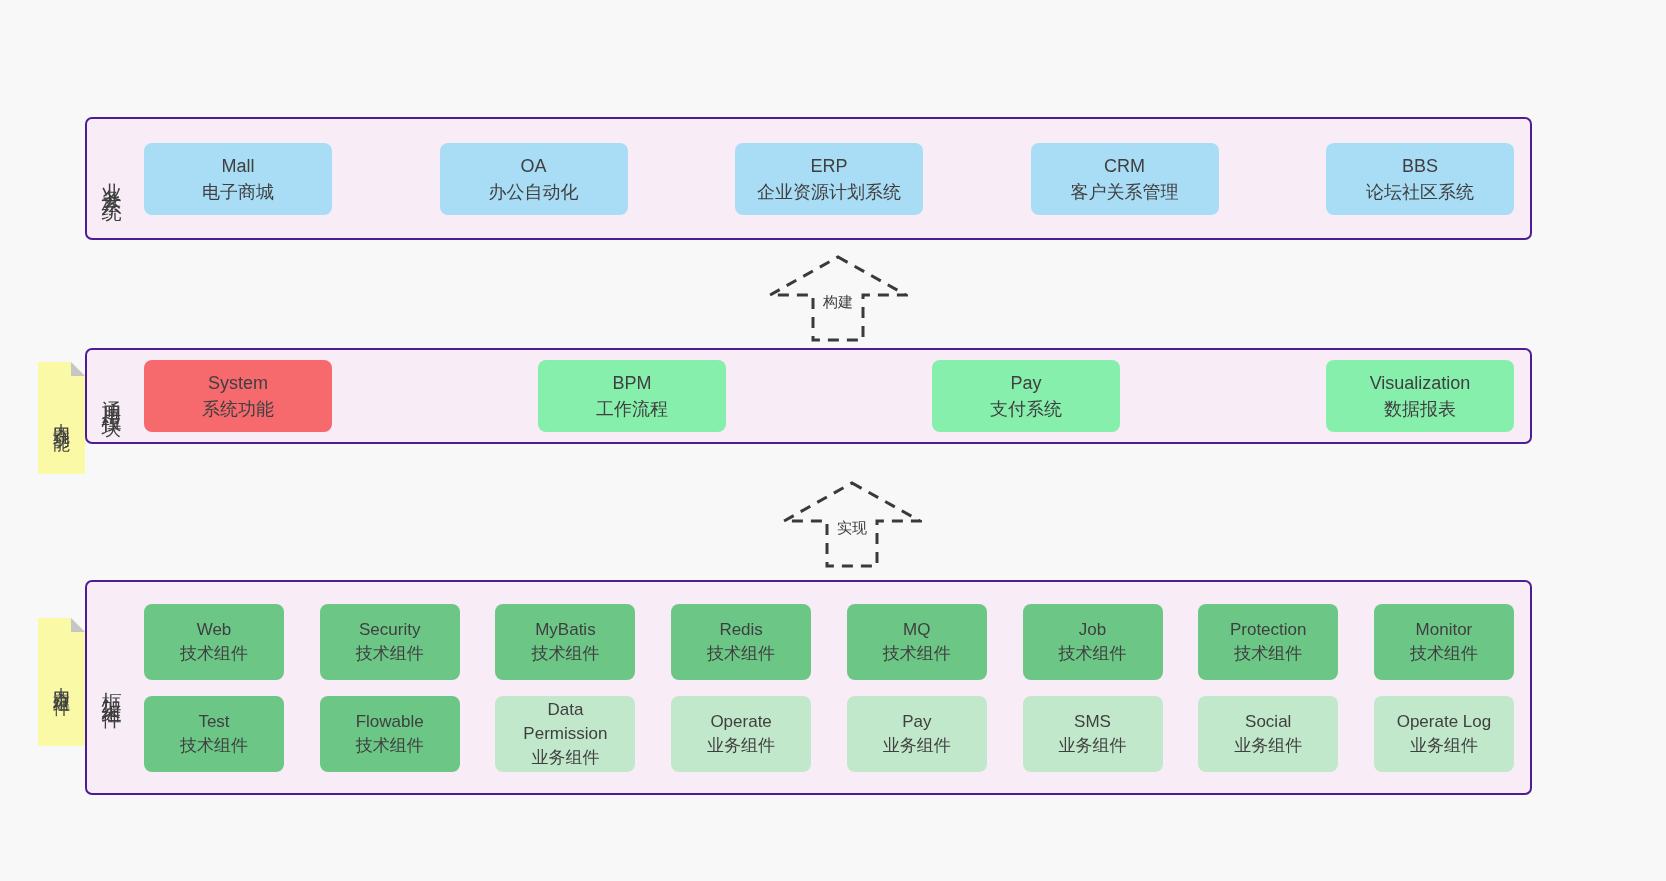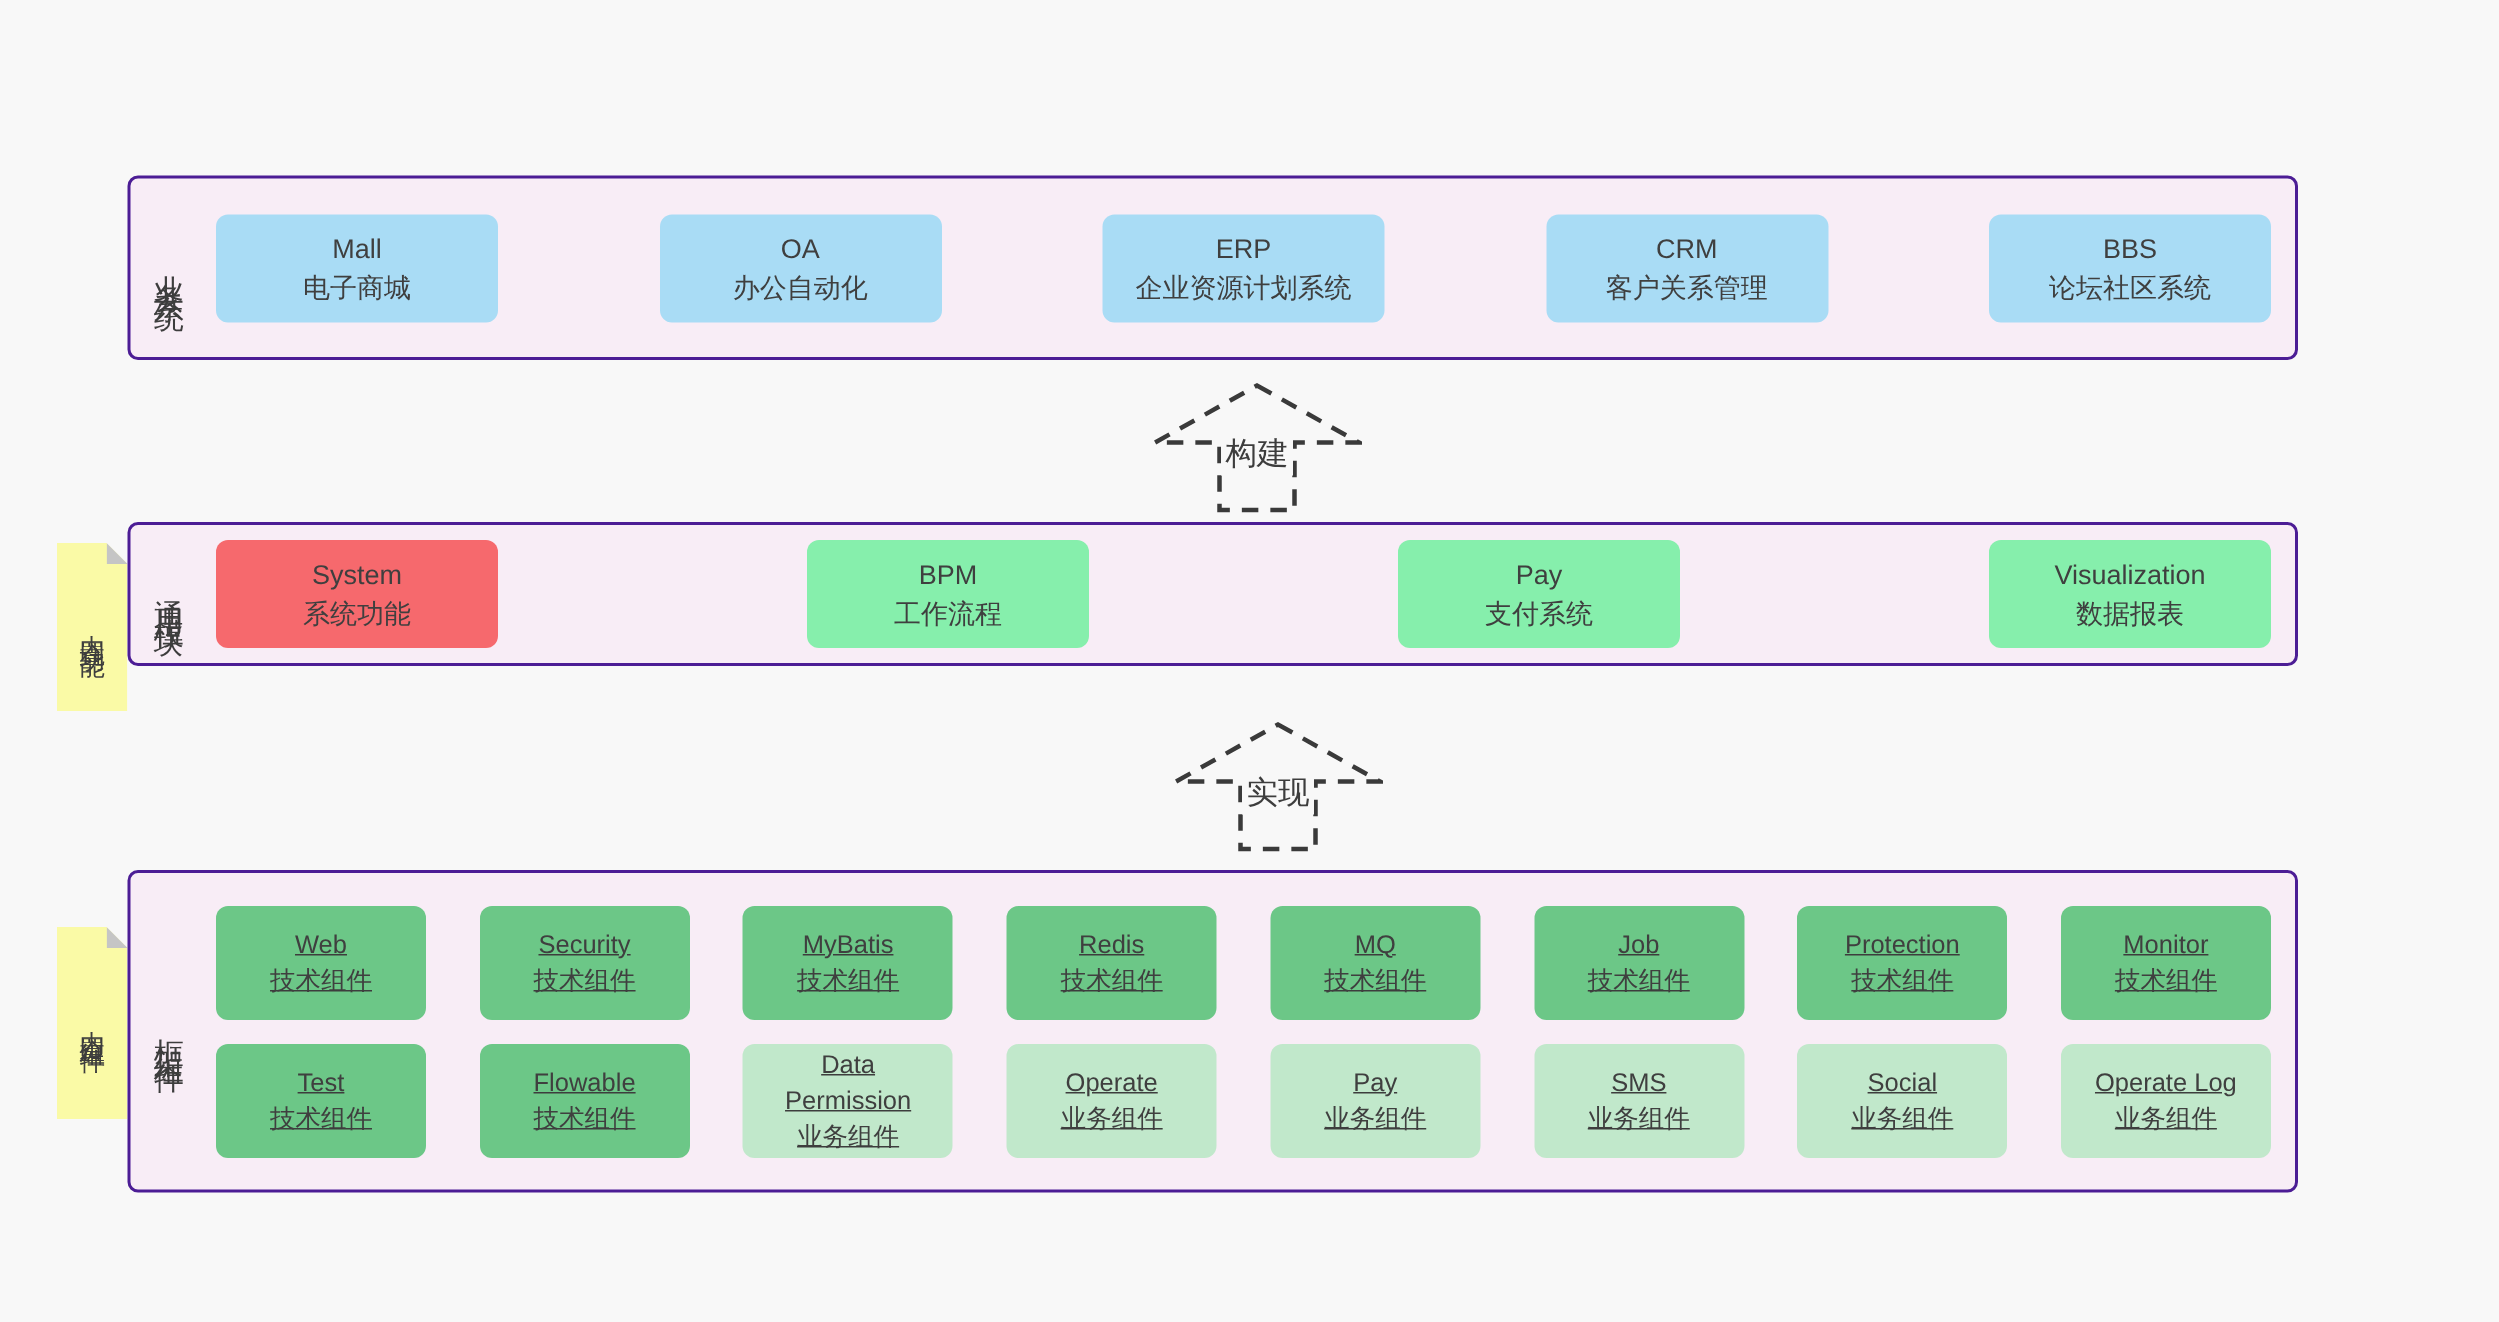--- a/index.html
+++ b/index.html
@@ -20,21 +20,21 @@
   .panel-label{
     writing-mode:vertical-lr;text-orientation:upright;
     font-size:20px;letter-spacing:6px;line-height:1;color:#3d3d3d;
     margin-left:15px;flex:0 0 auto;
   }
   .boxes-row{
     flex:1;display:flex;justify-content:space-between;align-items:center;
     margin:0 16px 0 22px;
   }
   .boxes-col{
-    flex:1;display:flex;flex-direction:column;gap:16px;margin:0 16px 0 22px;text-decoration:underline;
+    flex:1;display:flex;flex-direction:column;gap:16px;margin:0 16px 0 22px;
   }
   .boxes-col .boxes-row{flex:none;margin:0;}
   .box{
     width:188px;height:72px;border-radius:8px;box-sizing:border-box;
     display:flex;flex-direction:column;justify-content:center;align-items:center;
     text-align:center;font-size:18px;line-height:26px;color:#3f3f3f;
   }
   .fw{width:140px;height:76px;font-size:17px;line-height:24px;padding:0 10px;}
   .blue{background:#a9dcf5;}
   .red{background:#f6696d;}
@@ -56,21 +56,21 @@
     position:absolute;inset:0;display:flex;align-items:center;justify-content:center;
     writing-mode:vertical-lr;text-orientation:upright;
     font-size:17px;letter-spacing:4px;line-height:1;color:#3d3d3d;
   }
   .block-arrow{position:absolute;width:140px;height:88px;}
   #arrow-build{left:768px;top:255px;}
   #arrow-implement{left:782px;top:481px;}
   .block-arrow svg{position:absolute;inset:0;}
   .arrow-label{
     position:absolute;left:50%;top:47px;transform:translate(-50%,-50%);
-    background:#f8f8f8;padding:1px 3px;font-size:21px;color:#3d3d3d;
+    background:#f8f8f8;padding:1px 3px;font-size:15px;color:#3d3d3d;
   }
 </style>
 </head>
 <body>
 
 <section class="panel" id="panel-business">
   <div class="panel-label">业务系统</div>
   <div class="boxes-row">
     <div class="box blue">
       <div>Mall</div>

